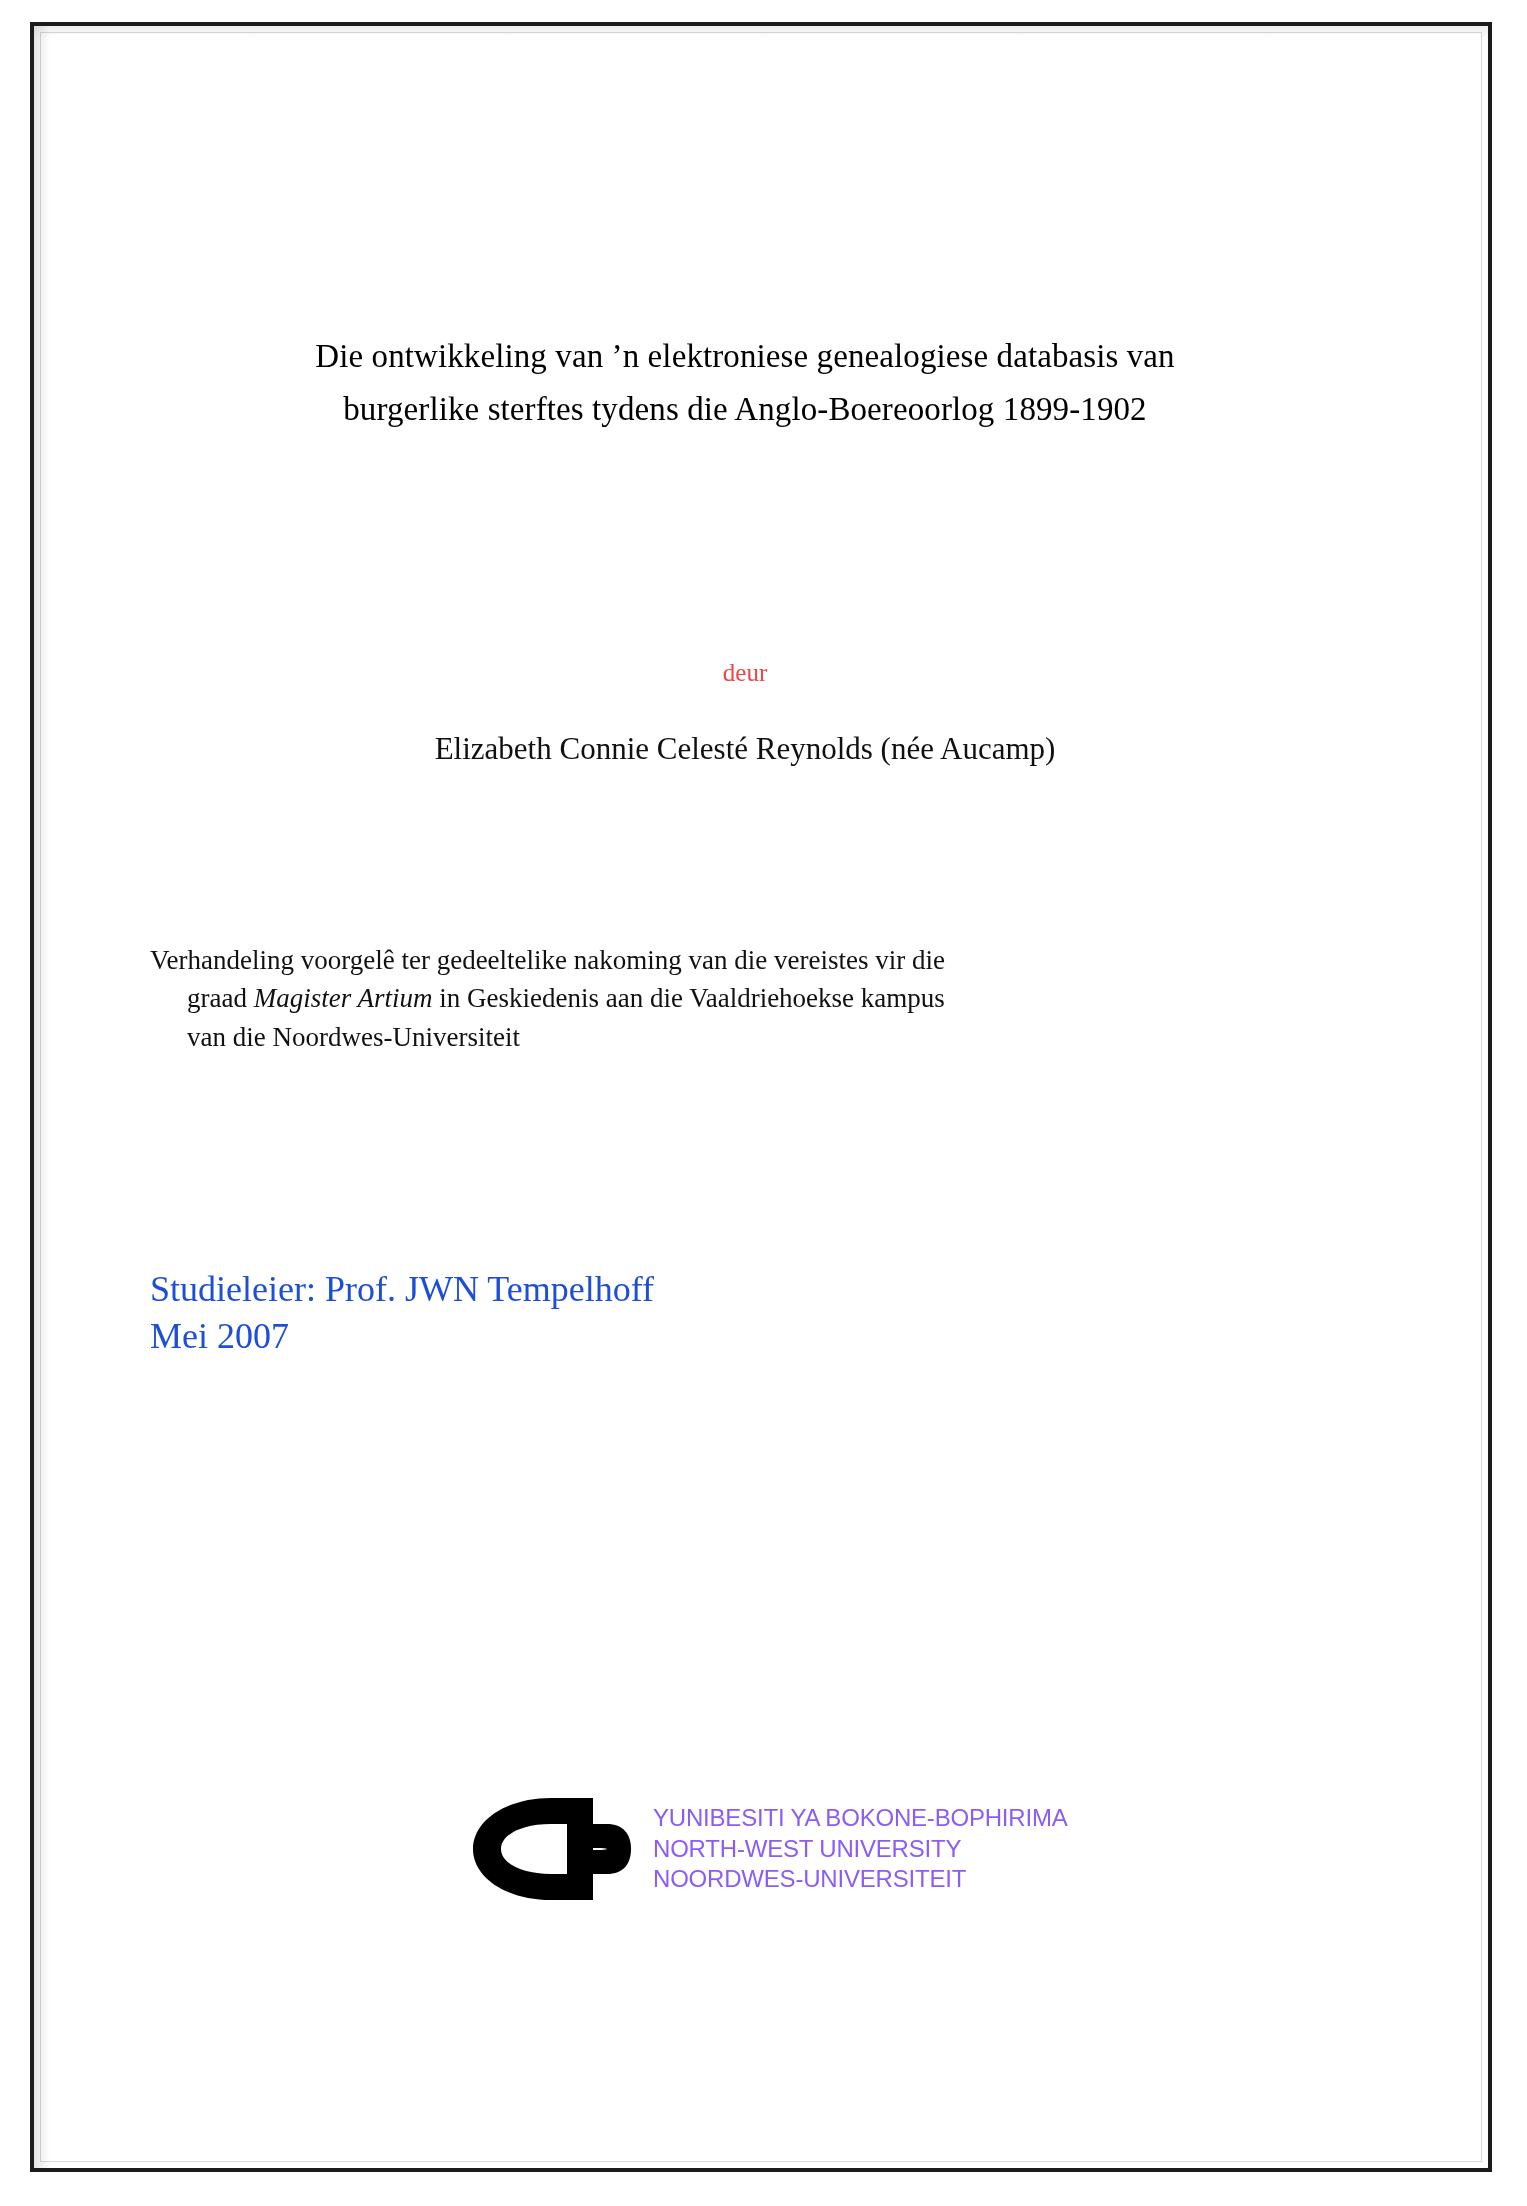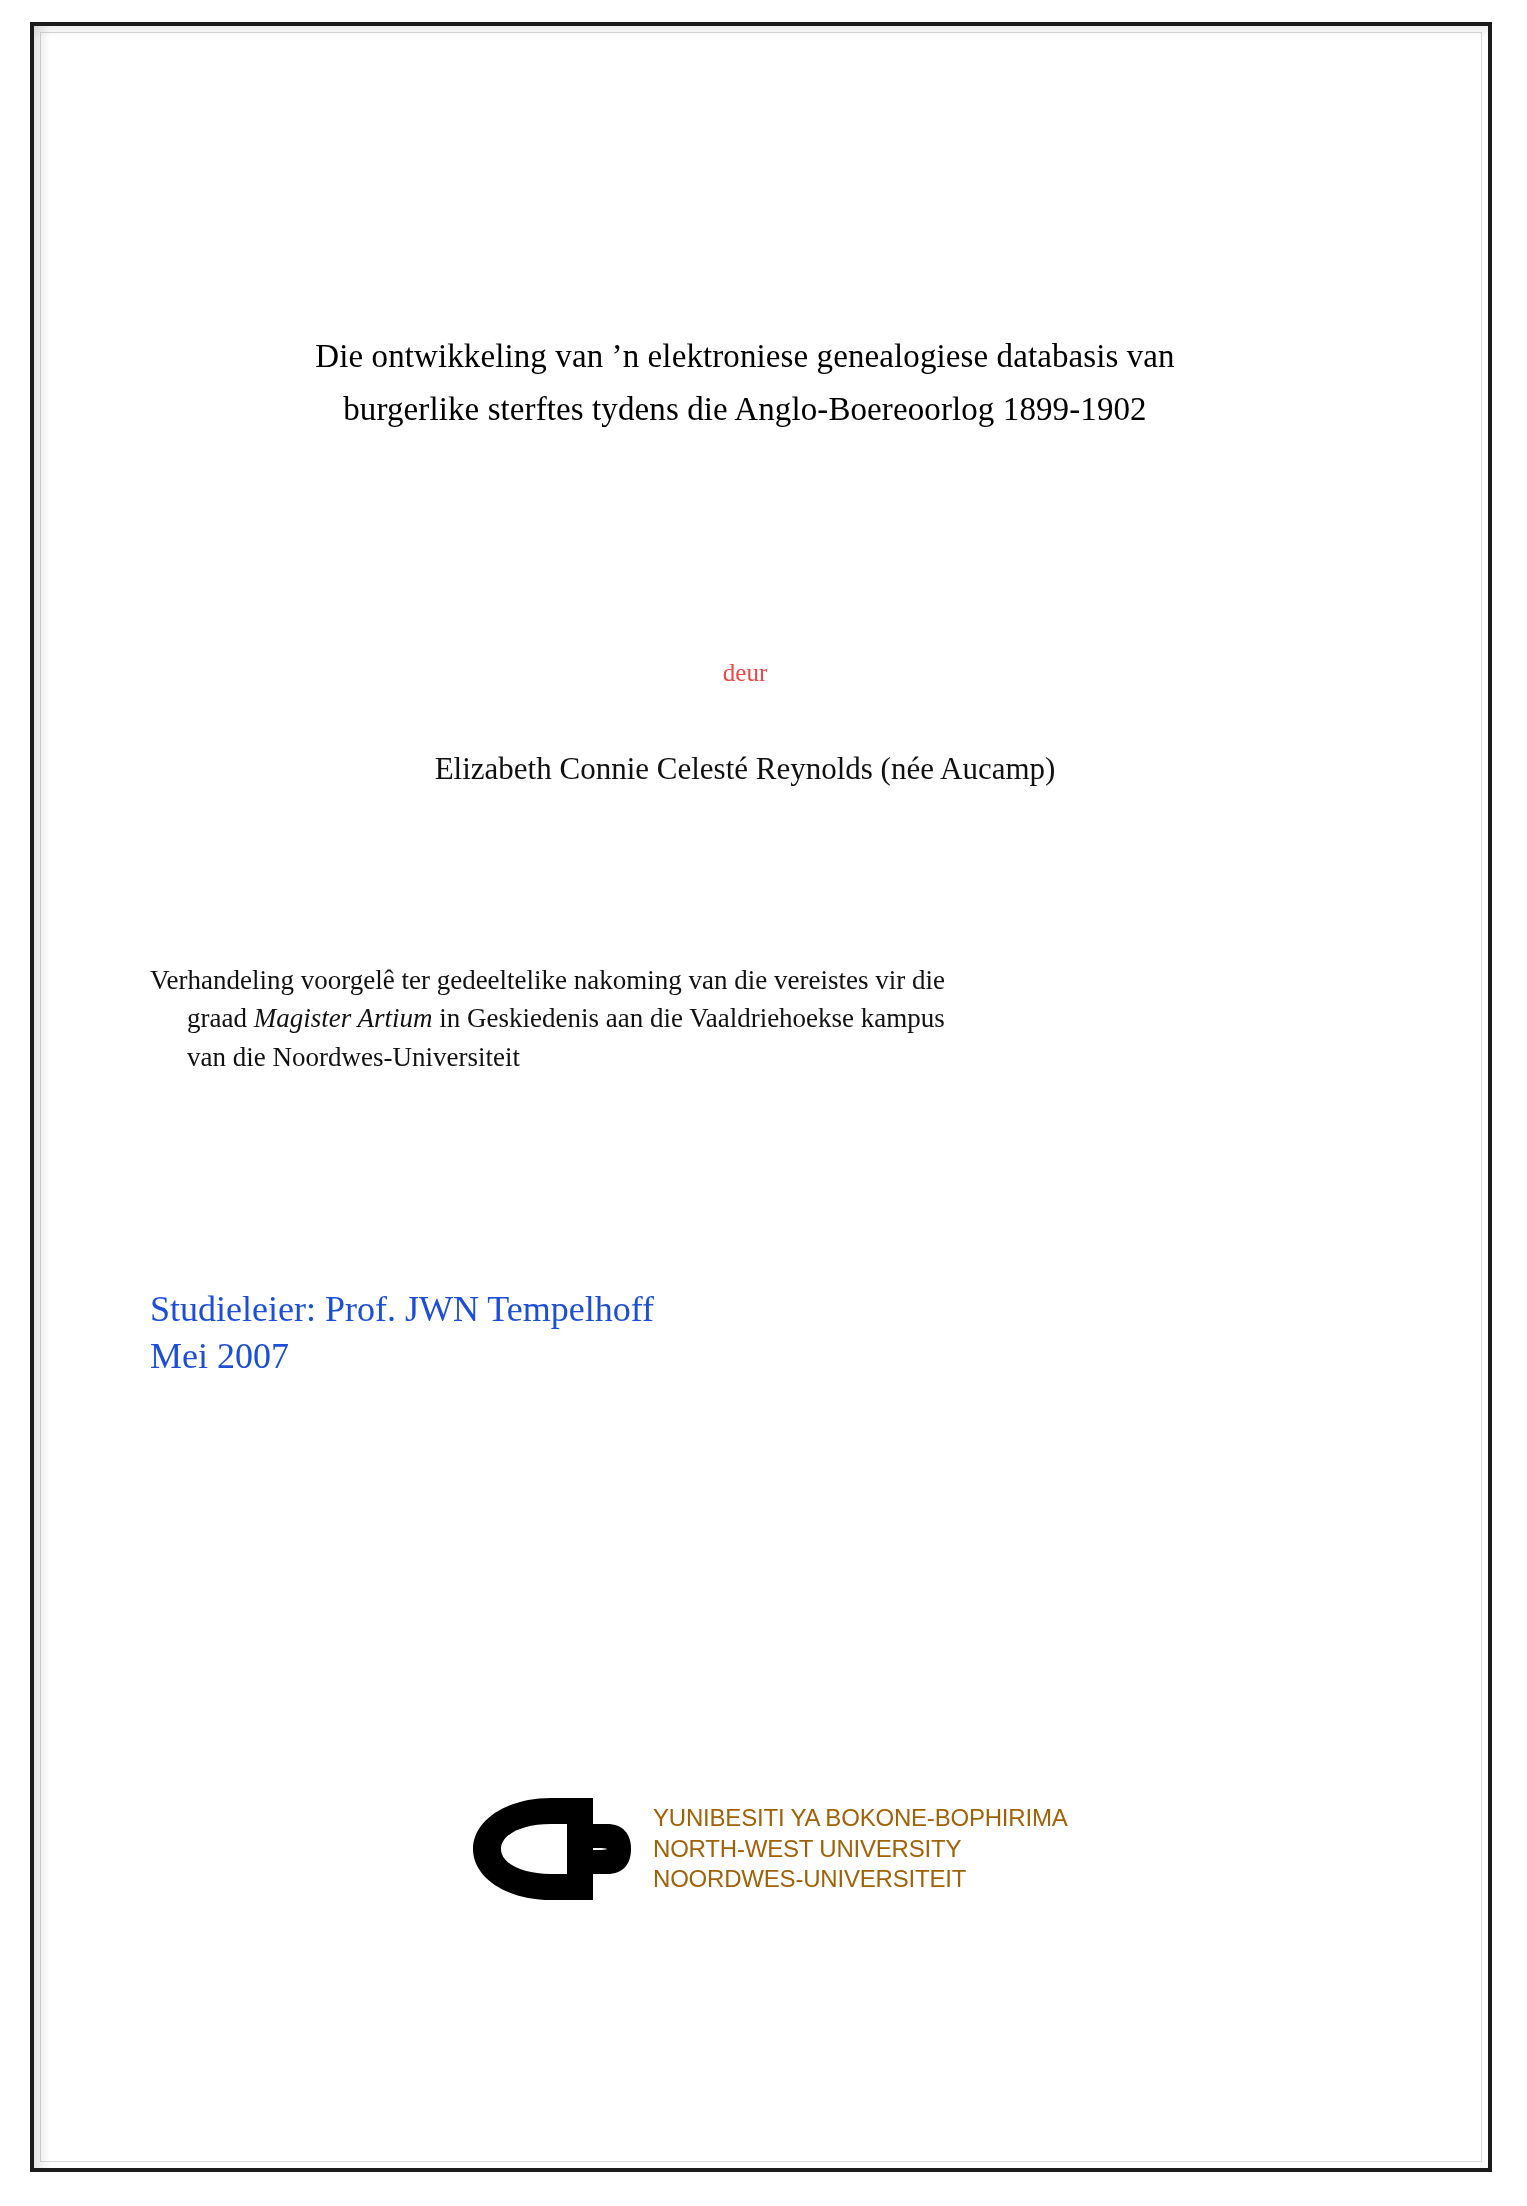--- a/index.html
+++ b/index.html
@@ -71,21 +71,21 @@
   .deur {
     text-align: center;
     font-size: 25px;
     margin-top: 222px;
     color: #ef4444;
   }
 
   .author {
     text-align: center;
     font-size: 31px;
-    margin-top: 64px;
+    margin-top: 44px;
     color: #101010;
   }
 
   .statement {
     margin-top: 174px;
     width: 1140px;
     font-size: 27px;
     line-height: 1.42;
     color: #111111;
   }
@@ -121,21 +121,21 @@
     height: 118px;
     position: relative;
     flex: 0 0 auto;
   }
   .logo-text {
     margin-left: 8px;
     font-family: "Liberation Sans", sans-serif;
     font-size: 24px;
     line-height: 1.28;
     letter-spacing: -0.2px;
-    color: #a16207;
+    color: #8b5cf6;
     white-space: nowrap;
   }
 
   
   .edge-shade-left {
     position: absolute;
     left: 34px;
     top: 26px;
     width: 16px;
     height: 2142px;

